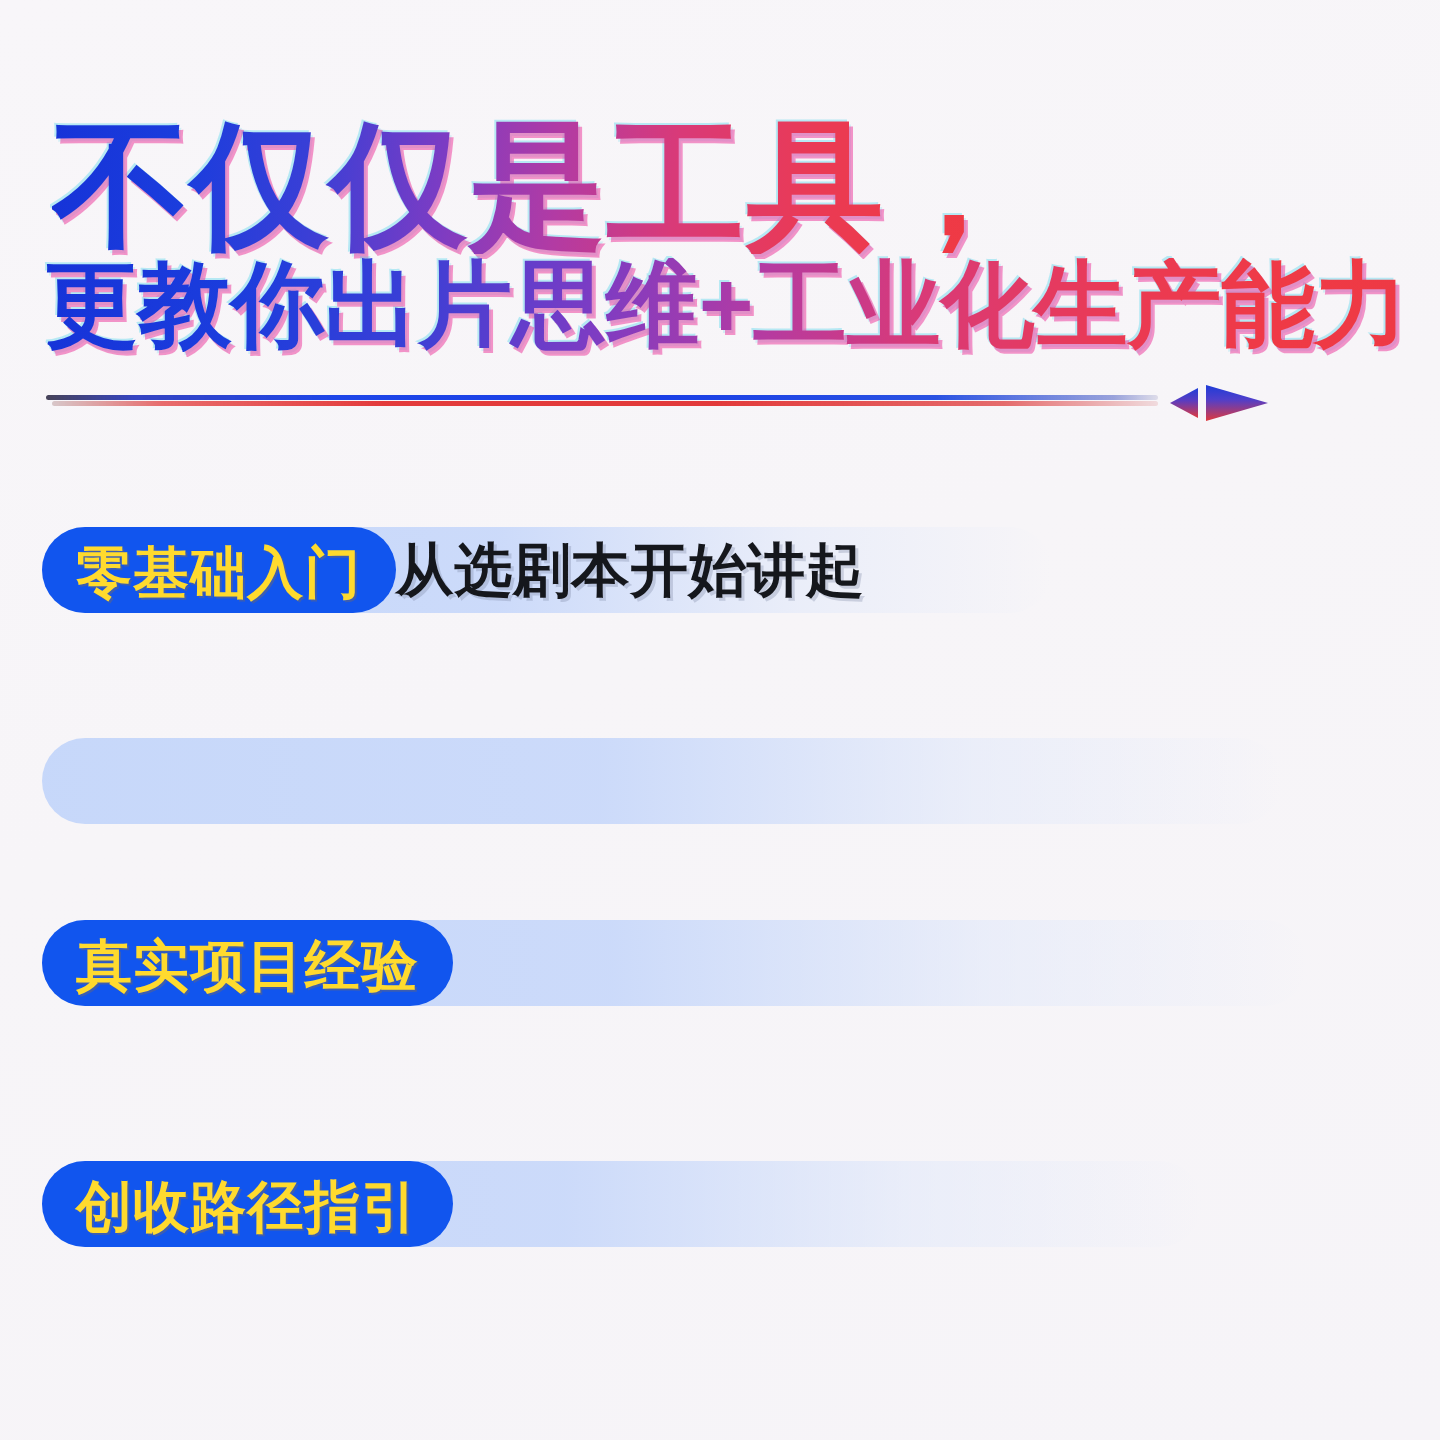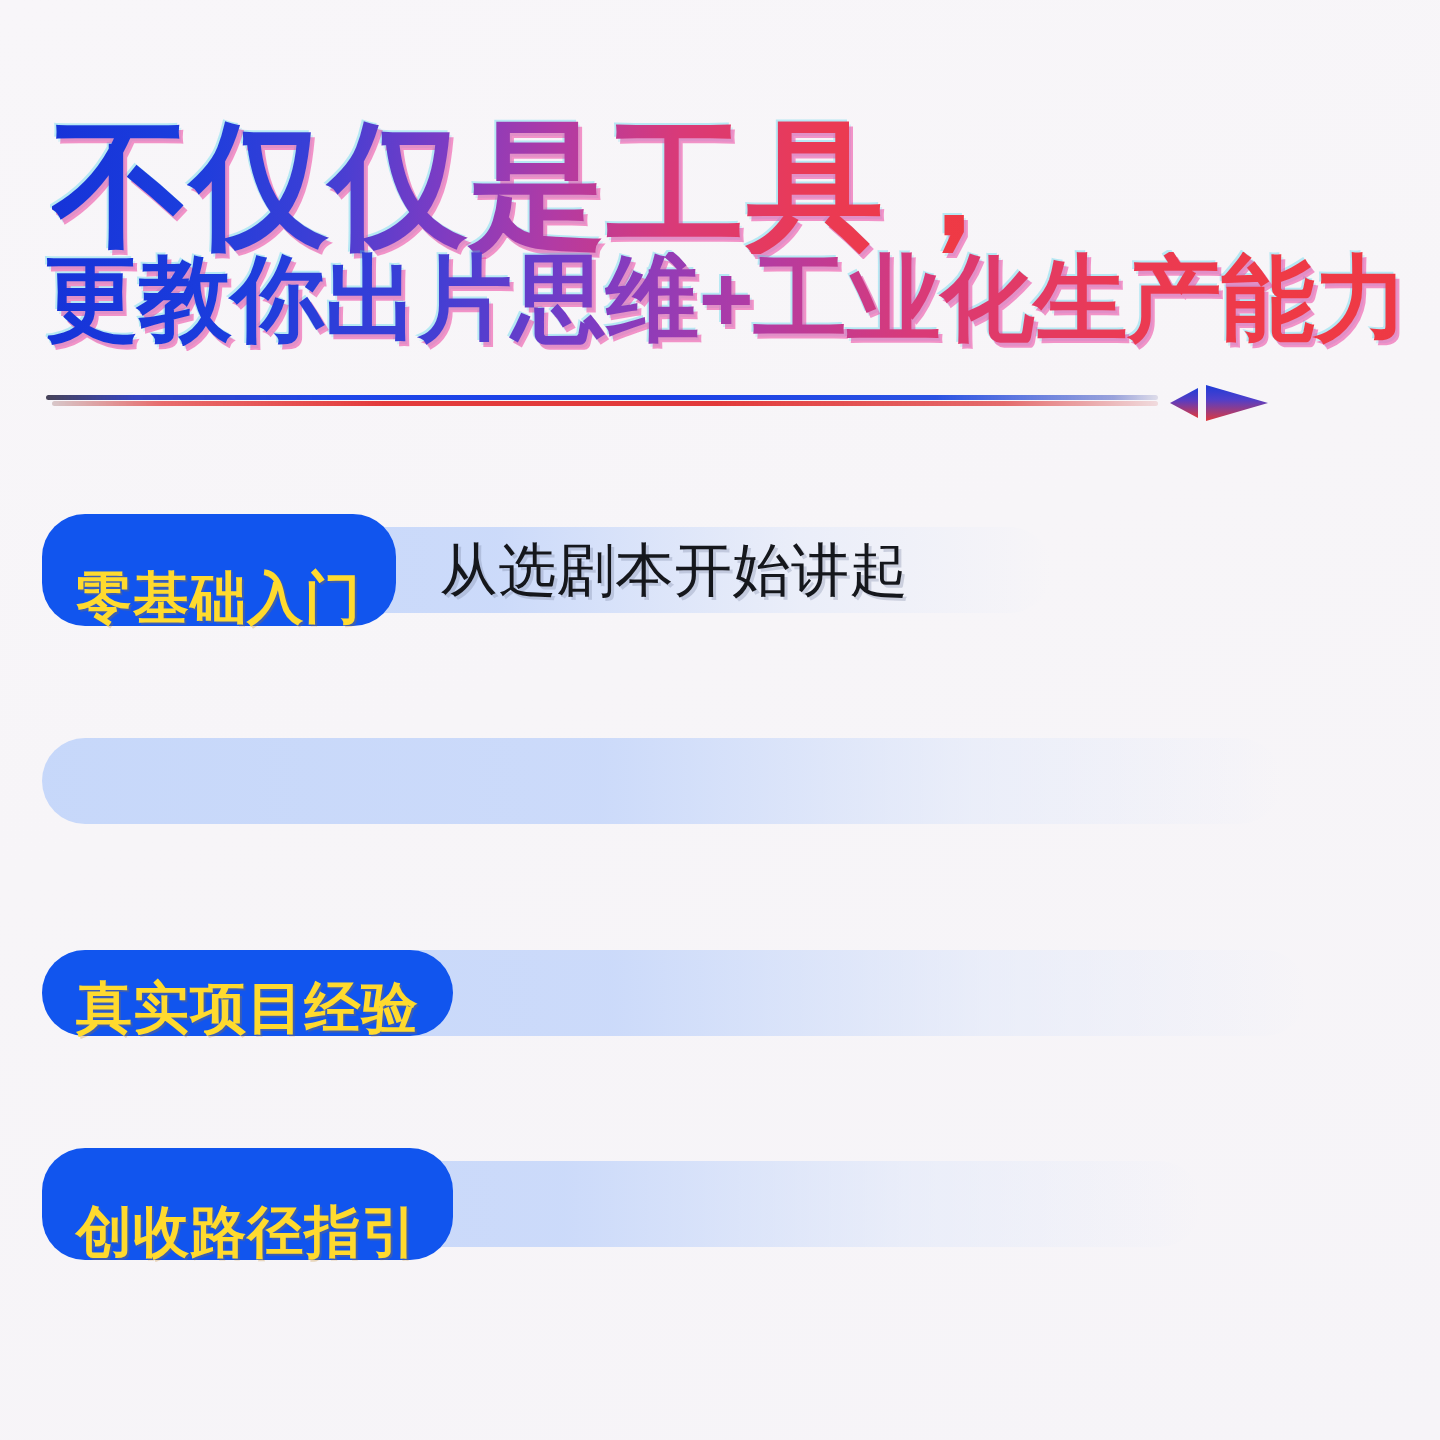--- a/index.html
+++ b/index.html
@@ -58,21 +58,21 @@
   }
 
   .title-line-1 {
     left: 52px;
     top: 116px;
     font-size: 138px;
   }
 
   .title-line-2 {
     left: 44px;
-    top: 252px;
+    top: 258px;
     font-size: 94px;
     letter-spacing: -0.005em;
   }
 
   
   .divider-wrap {
     position: absolute;
     left: 46px;
     top: 380px;
     width: 1200px;
@@ -153,54 +153,53 @@
     background: linear-gradient(90deg,
         rgba(196,214,250,0.95) 0%,
         rgba(200,216,250,0.92) 45%,
         rgba(224,232,250,0.55) 75%,
         rgba(247,245,248,0.0) 100%);
     z-index: 0;
   }
   .row-pill {
     position: relative;
     z-index: 2;
-    height: 112px;
+    height: 86px;
     border-radius: 43px;
     background: #1155ee;
     display: flex;
-    align-items: flex-end;
+    align-items: flex-start;
     justify-content: center;
-    padding: 0 34px;
+    padding: 18px 34px;
     box-sizing: border-box;
   }
   .row-pill-label {
     font-size: 56px;
     font-weight: 900;
     color: #ffda2e;
     letter-spacing: 0.02em;
     line-height: 1;
     white-space: nowrap;
     text-shadow: 2px 2px 0 rgba(190,120,0,0.25);
   }
   .row-desc {
     position: relative;
     z-index: 2;
-    margin-left: 44px;
     font-size: 58px;
-    font-weight: 400;
+    font-weight: 700;
     color: #15171c;
     letter-spacing: 0.01em;
     line-height: 1;
     white-space: nowrap;
     text-shadow: 3px 3px 0 rgba(120,130,160,0.30);
   }
 
   .row-1 { top: 527px; }
   .row-2 { top: 738px; }
-  .row-3 { top: 950px; flex-direction: column; }
+  .row-3 { top: 920px; flex-direction: column; }
   .row-4 { top: 1161px; }
 </style>
 </head>
 <body>
 
 <div id="poster">
 
   <div class="headline-block">
     <div class="title-line title-line-1">不仅仅是工具，</div>
     <div class="title-line title-line-2">更教你出片思维+工业化生产能力</div>

